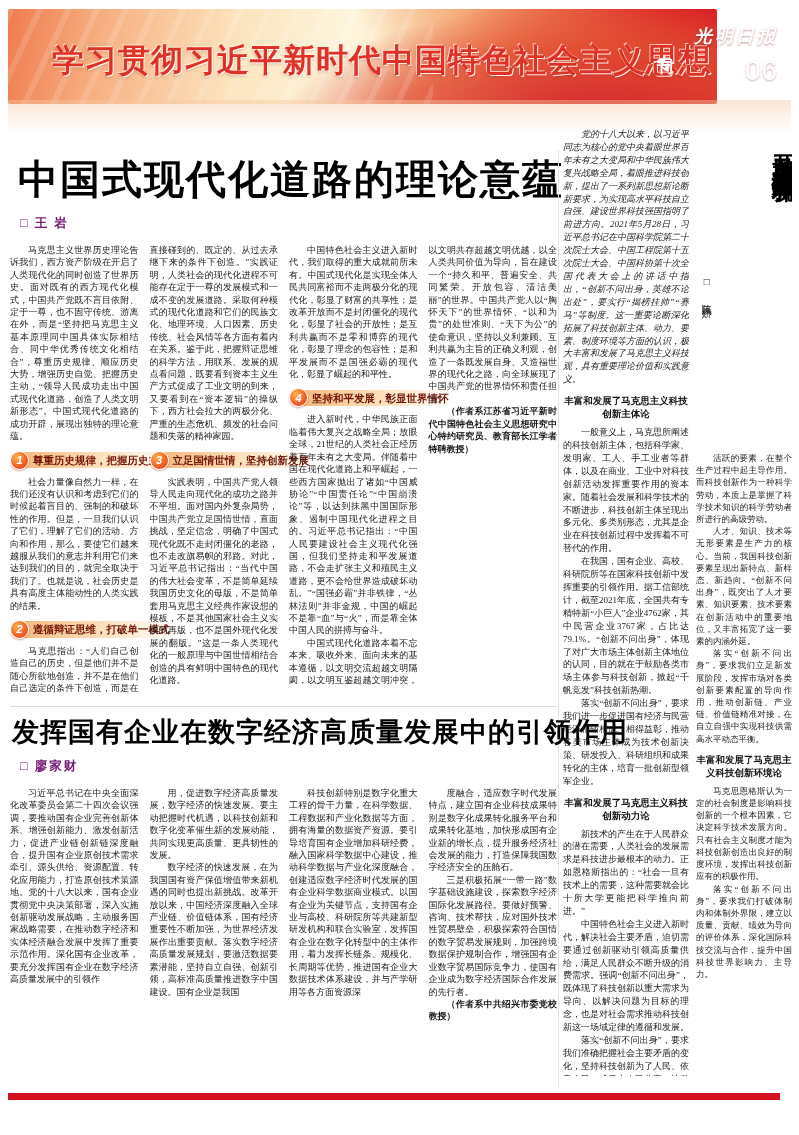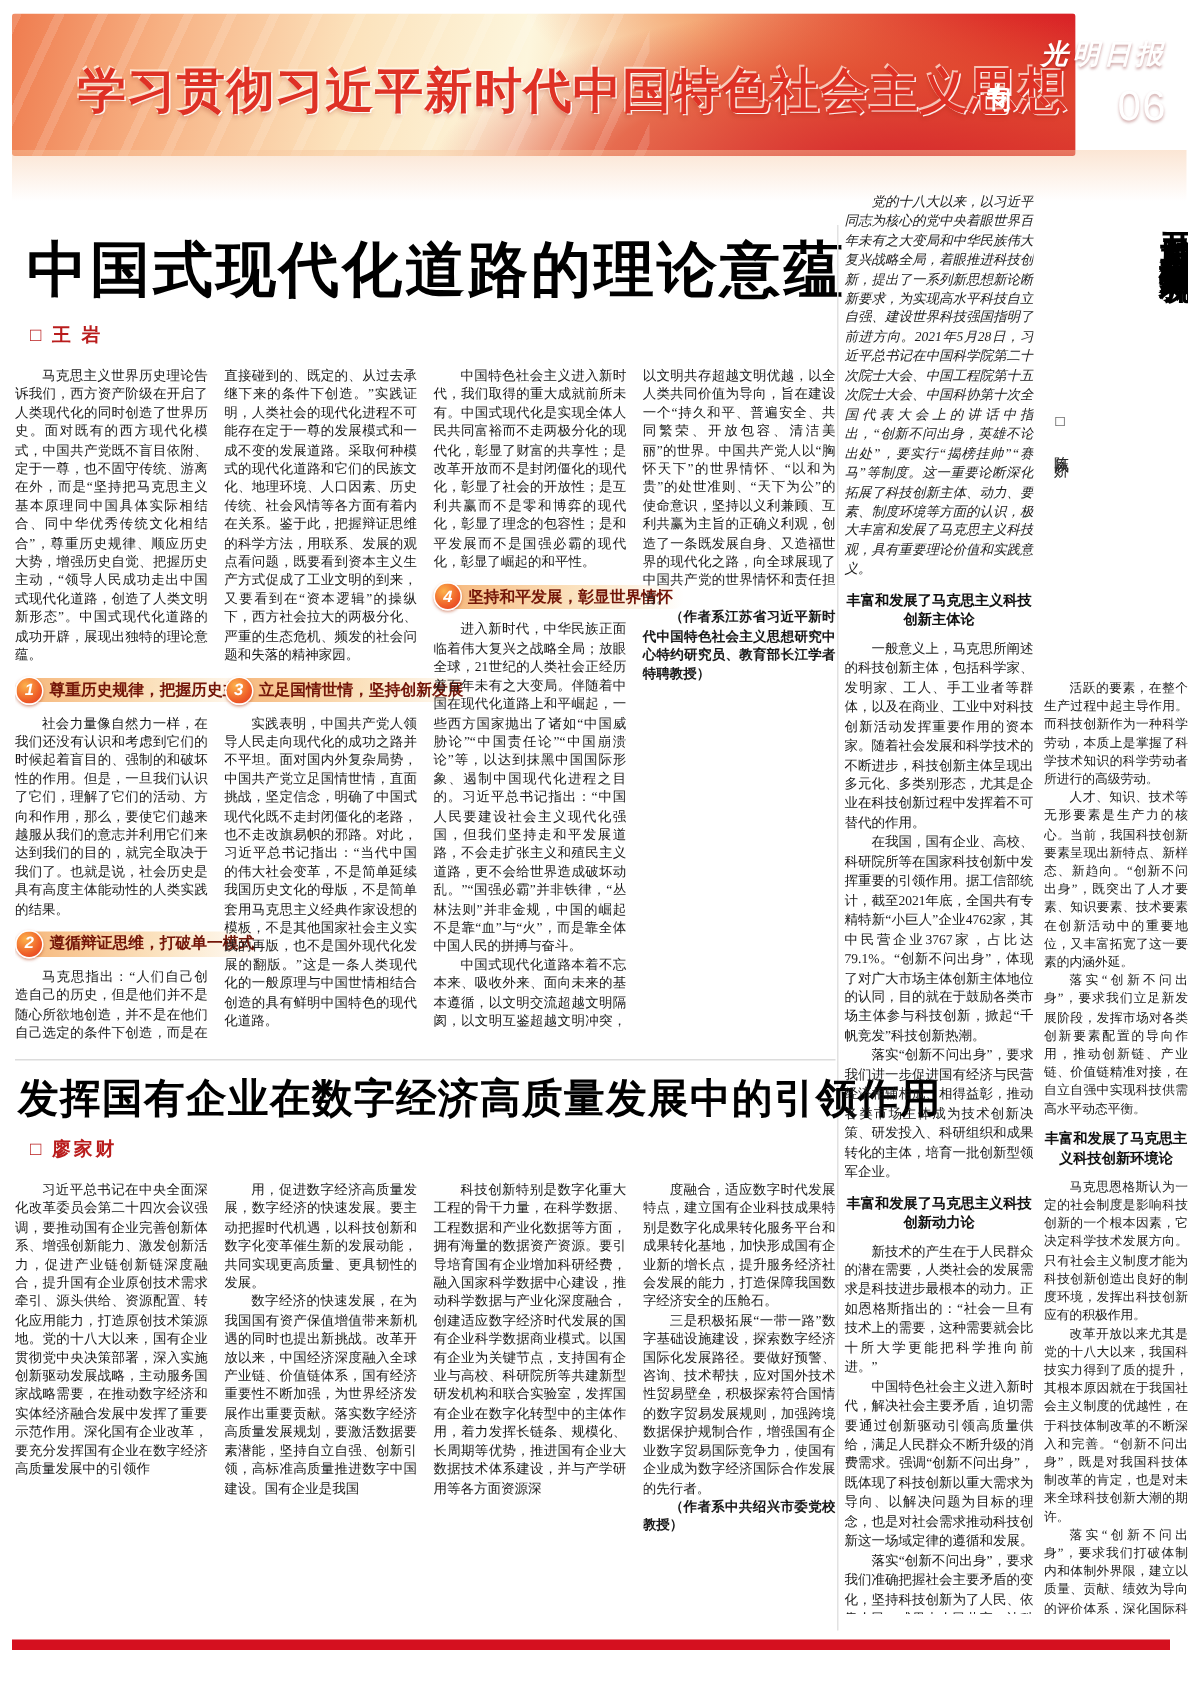--- a/index.html
+++ b/index.html
@@ -28,21 +28,21 @@
     letter-spacing:1px;text-shadow:0 1px 2px rgba(120,10,10,.35);}
   .dateblock{position:absolute;right:14px;top:106px;text-align:right;font-family:"Liberation Sans",sans-serif;
     font-size:8.6px;line-height:12px;font-weight:700;color:#a8361f;}
   
   .h-rule{position:absolute;left:10px;top:706px;width:547px;height:1px;background:#dcdcdc;}
   .v-rule{position:absolute;left:558px;top:150px;width:1px;height:937px;background:#e2e2e2;}
   .red-bar{position:absolute;left:8px;top:1093px;width:772px;height:7px;background:#d5101f;}
   
   .main-article{position:absolute;left:10px;top:146px;width:547px;}
   .main-article h1{margin:6px 0 8px 8px;font-size:40px;font-weight:900;letter-spacing:2px;color:#000;white-space:nowrap;}
-  .byline{margin:0 0 12px 10px;font-size:12.5px;font-weight:700;color:#b91c1c;letter-spacing:2px;}
+  .byline{margin:0 0 12px 10px;font-size:12.5px;font-weight:700;color:#701a75;letter-spacing:2px;}
   .main-body{height:452px;overflow:hidden;columns:4;column-gap:11px;column-fill:auto;
     font-size:9px;line-height:12.4px;text-align:justify;}
   .para{margin:0;text-indent:2em;}
   .para.note{font-weight:700;}
   .sec-head{display:flex;align-items:center;margin:8px 0 6px;break-inside:avoid;}
   .sec-num{flex:0 0 auto;width:17px;height:17px;border-radius:50%;z-index:1;
     background:radial-gradient(circle at 35% 30%,#fcb24c,#ef5f28 60%,#e03420);
     color:#fff;font-weight:700;font-size:11px;font-family:"Liberation Sans",sans-serif;font-style:italic;
     display:flex;align-items:center;justify-content:center;border:1px solid #fff;box-shadow:0 1px 2px rgba(180,60,20,.5);}
   .sec-label{margin-left:-9px;padding:2px 7px 2px 13px;border-radius:0 9px 9px 0;white-space:nowrap;
@@ -153,20 +153,19 @@
       <div class="vert-block">
         <div class="vert-title">开辟马克思主义科技观新境界</div>
         <div class="vert-author">□ 陈凤娇</div>
       </div>
       <div id="right-col-b">
           <p class="para">活跃的要素，在整个生产过程中起主导作用。而科技创新作为一种科学劳动，本质上是掌握了科学技术知识的科学劳动者所进行的高级劳动。</p>
           <p class="para">人才、知识、技术等无形要素是生产力的核心。当前，我国科技创新要素呈现出新特点、新样态、新趋向。“创新不问出身”，既突出了人才要素、知识要素、技术要素在创新活动中的重要地位，又丰富拓宽了这一要素的内涵外延。</p>
           <p class="para">落实“创新不问出身”，要求我们立足新发展阶段，发挥市场对各类创新要素配置的导向作用，推动创新链、产业链、价值链精准对接，在自立自强中实现科技供需高水平动态平衡。</p>
           <div class="subhead">丰富和发展了马克思主义科技创新环境论</div>
           <p class="para">马克思恩格斯认为一定的社会制度是影响科技创新的一个根本因素，它决定科学技术发展方向。只有社会主义制度才能为科技创新创造出良好的制度环境，发挥出科技创新应有的积极作用。</p>
-          <p class="para">改革开放以来尤其是党的十八大以来，我国科技实力得到了质的提升，其根本原因就在于我国社会主义制度的优越性，在于科技体制改革的不断深入和完善。“创新不问出身”，既是对我国科技体制改革的肯定，也是对未来全球科技创新大潮的期许。</p>
           <p class="para">落实“创新不问出身”，要求我们打破体制内和体制外界限，建立以质量、贡献、绩效为导向的评价体系，深化国际科技交流与合作，提升中国科技世界影响力、主导力。</p>
         </div>
     </div>
   </div>
 
   <div class="red-bar"></div>
 </div>
 
 </body></html>

